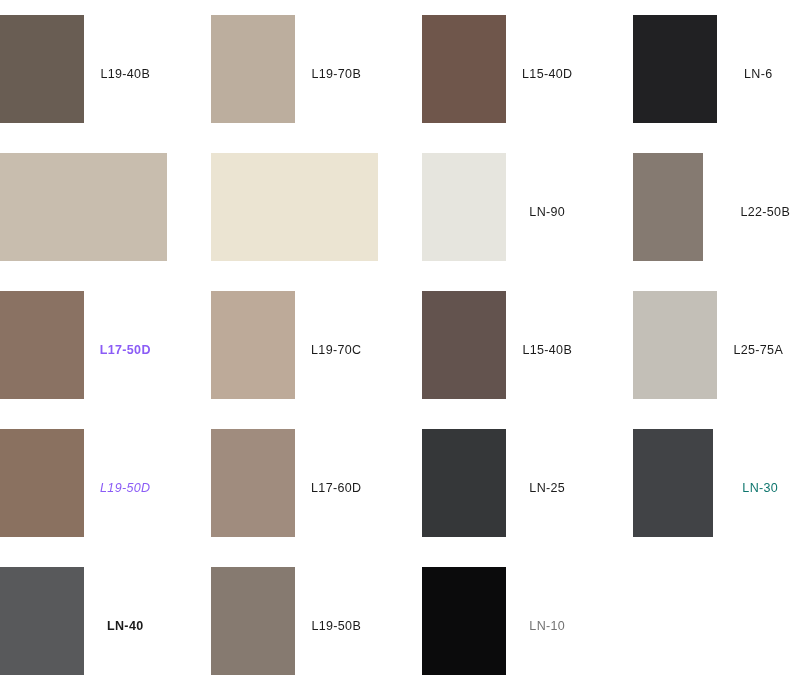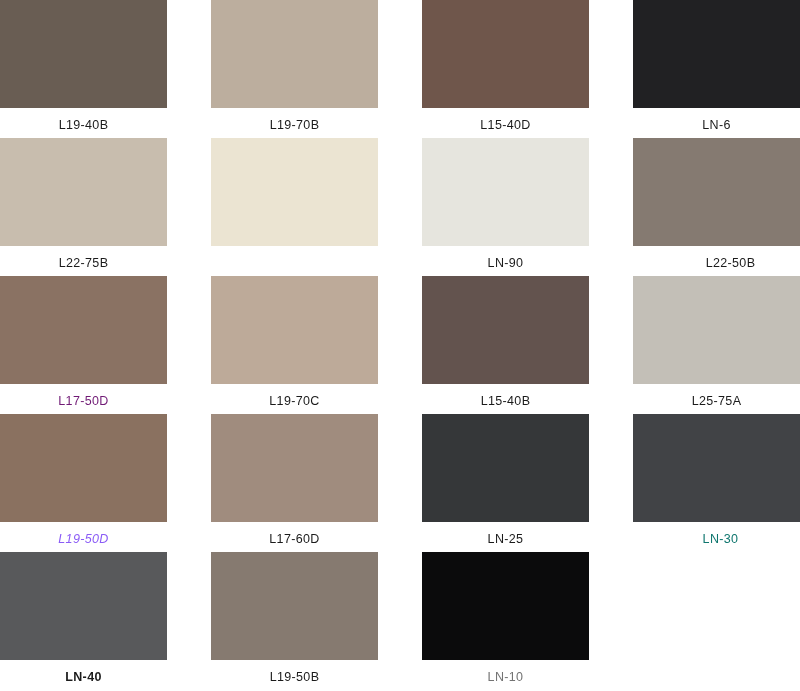--- a/index.html
+++ b/index.html
@@ -18,21 +18,21 @@
     display: grid;
     grid-template-columns: 167px 167px 167px 167px;
     grid-template-rows: 138px 138px 138px 138px 138px;
     column-gap: 44px;
     row-gap: 0px;
     width: 800px;
     box-sizing: border-box;
   }
   .swatch-cell {
     display: flex;
-    flex-direction: column;
+    flex-direction: row;
     align-items: center;
     justify-content: flex-start;
   }
   .swatch-chip {
     width: 167px;
     height: 108px;
     display: block;
   }
   .swatch-label {
     display: block;
@@ -67,37 +67,36 @@
     <span class="swatch-chip" style="background-color: rgb(111, 86, 75);"></span>
     <span class="swatch-label" style="color: rgb(27, 27, 27);">L15-40D</span>
   </div>
   <div class="swatch-cell swatch-grid-row-1">
     <span class="swatch-chip" style="background-color: rgb(33, 33, 35);"></span>
     <span class="swatch-label" style="color: rgb(27, 27, 27);">LN-6</span>
   </div>
 
   <div class="swatch-cell swatch-grid-row-2">
     <span class="swatch-chip" style="background-color: rgb(200, 189, 174);"></span>
-    <span class="swatch-label" style="color: rgb(27, 27, 27);">L22-75B</span>
   </div>
   <div class="swatch-cell swatch-grid-row-2">
     <span class="swatch-chip" style="background-color: rgb(235, 228, 210);"></span>
   </div>
   <div class="swatch-cell swatch-grid-row-2">
     <span class="swatch-chip" style="background-color: rgb(230, 229, 222);"></span>
     <span class="swatch-label" style="color: rgb(27, 27, 27);">LN-90</span>
   </div>
 
   <div class="swatch-cell swatch-grid-row-3">
     <span class="swatch-chip" style="background-color: rgb(133, 122, 113);"></span>
     <span class="swatch-label" style="color: rgb(27, 27, 27); margin-left: 28px;">L22-50B</span>
   </div>
   <div class="swatch-cell swatch-grid-row-3">
     <span class="swatch-chip" style="background-color: rgb(138, 114, 99);"></span>
-    <span class="swatch-label" style="color: #701a75;">L17-50D</span>
+    <span class="swatch-label" style="color: #8b5cf6; font-weight: bold;">L17-50D</span>
   </div>
   <div class="swatch-cell swatch-grid-row-3">
     <span class="swatch-chip" style="background-color: rgb(189, 170, 153);"></span>
     <span class="swatch-label" style="color: rgb(27, 27, 27);">L19-70C</span>
   </div>
   <div class="swatch-cell swatch-grid-row-3">
     <span class="swatch-chip" style="background-color: rgb(99, 83, 78);"></span>
     <span class="swatch-label" style="color: rgb(27, 27, 27);">L15-40B</span>
   </div>
 

